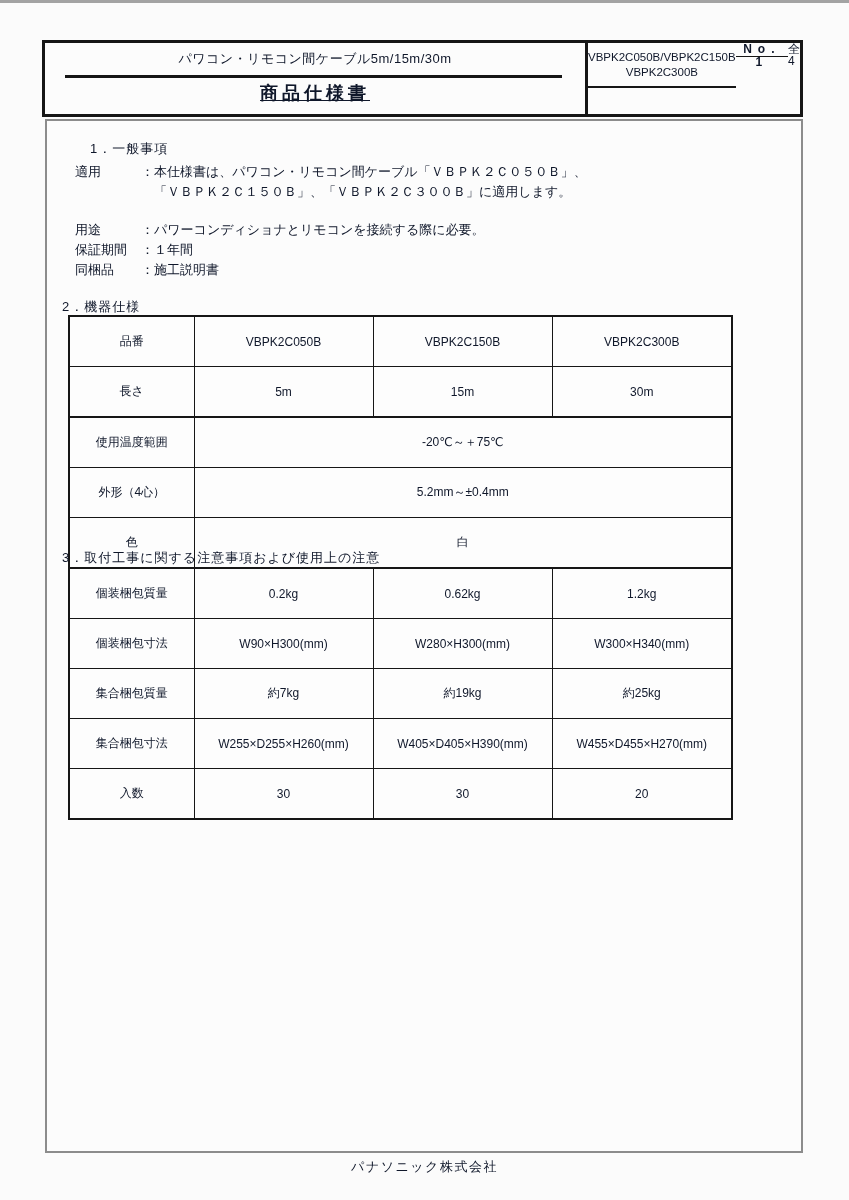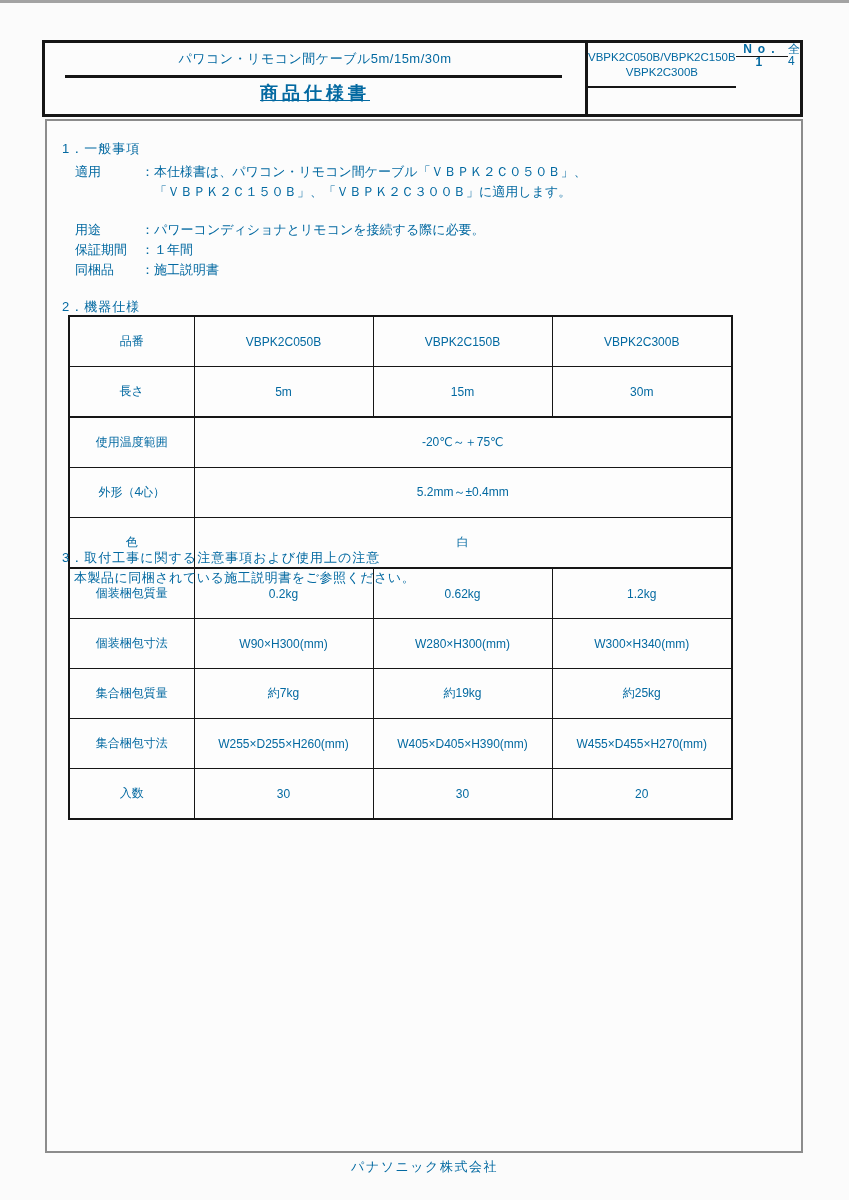--- a/index.html
+++ b/index.html
@@ -3,21 +3,21 @@
 <meta charset="utf-8">
 <style>
   * { box-sizing: border-box; margin: 0; padding: 0; }
   html, body { background: #ffffff; }
   .page {
     position: relative;
     width: 849px;
     height: 1200px;
     background: #fbfbfb;
     font-family: "Liberation Sans", "DejaVu Sans", sans-serif;
-    color: #0369a1;
+    color: #0f172a;
     overflow: hidden;
   }
   .top-strip {
     position: absolute; top: 0; left: 0;
     width: 100%; height: 3px;
     background: #a3a3a3;
   }
 
   
   .header-box {
@@ -53,21 +53,21 @@
   .hr-total { flex: 1; text-align: left; font-size: 12px; line-height: 12px; }
 
   
   .content-box {
     position: absolute; left: 45px; top: 119px;
     width: 758px; height: 1034px;
     border: 2px solid #8c8c8c;
     background: #fcfcfc;
   }
   .sec-heading { position: absolute; left: 15px; font-size: 13px; letter-spacing: 1px; }
-  .s1-heading { top: 19px; }
+  .s1-heading { top: 19px; margin-left: 28px; }
   .s1-rows { position: absolute; left: 28px; top: 41px; font-size: 13px; }
   .s1-row { display: flex; line-height: 20px; }
   .s1-row.gap-before { margin-top: 18px; }
   .s1-label { width: 66px; flex: 0 0 66px; }
   .s1-colon { flex: 0 0 auto; }
   .s1-value { white-space: pre-line; }
 
   .s2-heading { top: 177px; }
   table.spec {
     position: absolute; left: 21px; top: 194px;
@@ -207,18 +207,17 @@
       <tr>
         <td>入数</td>
         <td>30</td>
         <td>30</td>
         <td>20</td>
       </tr>
     </tbody>
       </table>
 
     <div class="sec-heading s3-heading">3．取付工事に関する注意事項および使用上の注意</div>
-    <div class="s3-body">本製品に同梱されている施工説明書をご参照ください。</div>
 
   </div>
 
   <div class="footer-company">パナソニック株式会社</div>
 </div>
 
 </body></html>

